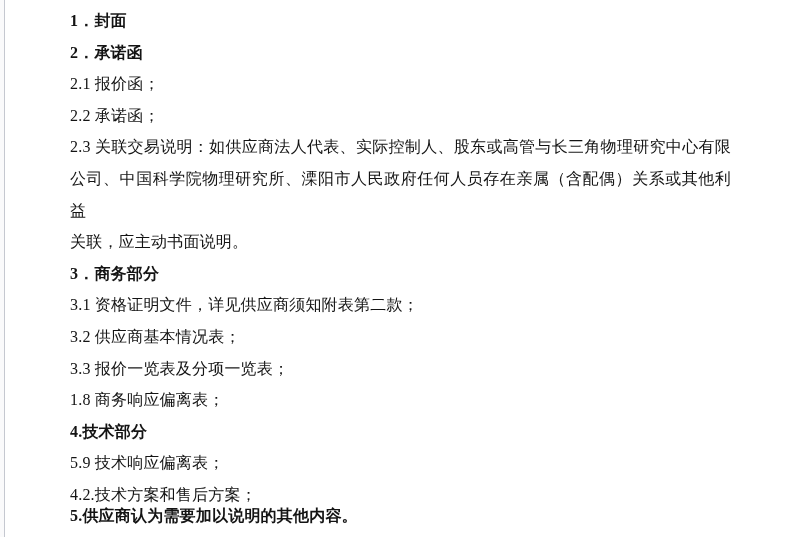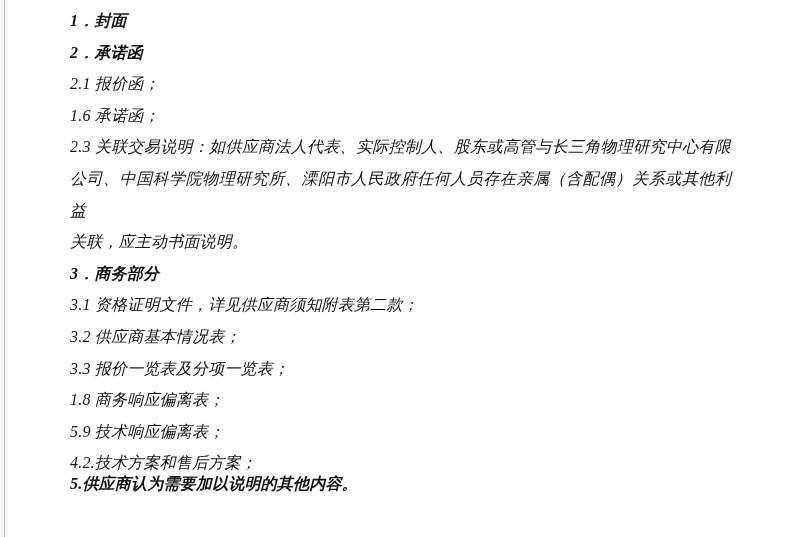--- a/index.html
+++ b/index.html
@@ -33,21 +33,20 @@
     position: absolute;
     left: 70px;
     top: 5px;
     width: 661px;
     font-size: 16px;
     line-height: 31.6px;
     letter-spacing: 0.2px;
   }
   .line {
     white-space: nowrap;
-    font-style: italic;
   }
   .line.bold {
     font-weight: bold;
   }
   .line.justify {
     white-space: normal;
     text-align: justify;
     text-align-last: justify;
   }
   .line.tight {
@@ -56,26 +55,27 @@
 </style>
 </head>
 <body>
 
 <div class="page">
   <div class="left-rule"></div>
   <div class="content">
       <div class="line bold">1．封面</div>
       <div class="line bold">2．承诺函</div>
       <div class="line">2.1 报价函；</div>
-      <div class="line">1.6 承诺函；</div>
+      <div class="line">2.2 承诺函；</div>
       <div class="line justify">2.3 关联交易说明：如供应商法人代表、实际控制人、股东或高管与长三角物理研究中心有限</div>
       <div class="line justify">公司、中国科学院物理研究所、溧阳市人民政府任何人员存在亲属（含配偶）关系或其他利益</div>
       <div class="line">关联，应主动书面说明。</div>
       <div class="line bold">3．商务部分</div>
       <div class="line">3.1 资格证明文件，详见供应商须知附表第二款；</div>
       <div class="line">3.2 供应商基本情况表；</div>
       <div class="line">3.3 报价一览表及分项一览表；</div>
       <div class="line">1.8 商务响应偏离表；</div>
+      <div class="line bold">4.技术部分</div>
       <div class="line">5.9 技术响应偏离表；</div>
       <div class="line">4.2.技术方案和售后方案；</div>
       <div class="line bold tight">5.供应商认为需要加以说明的其他内容。</div>
     </div>
 </div>
 
 </body></html>

